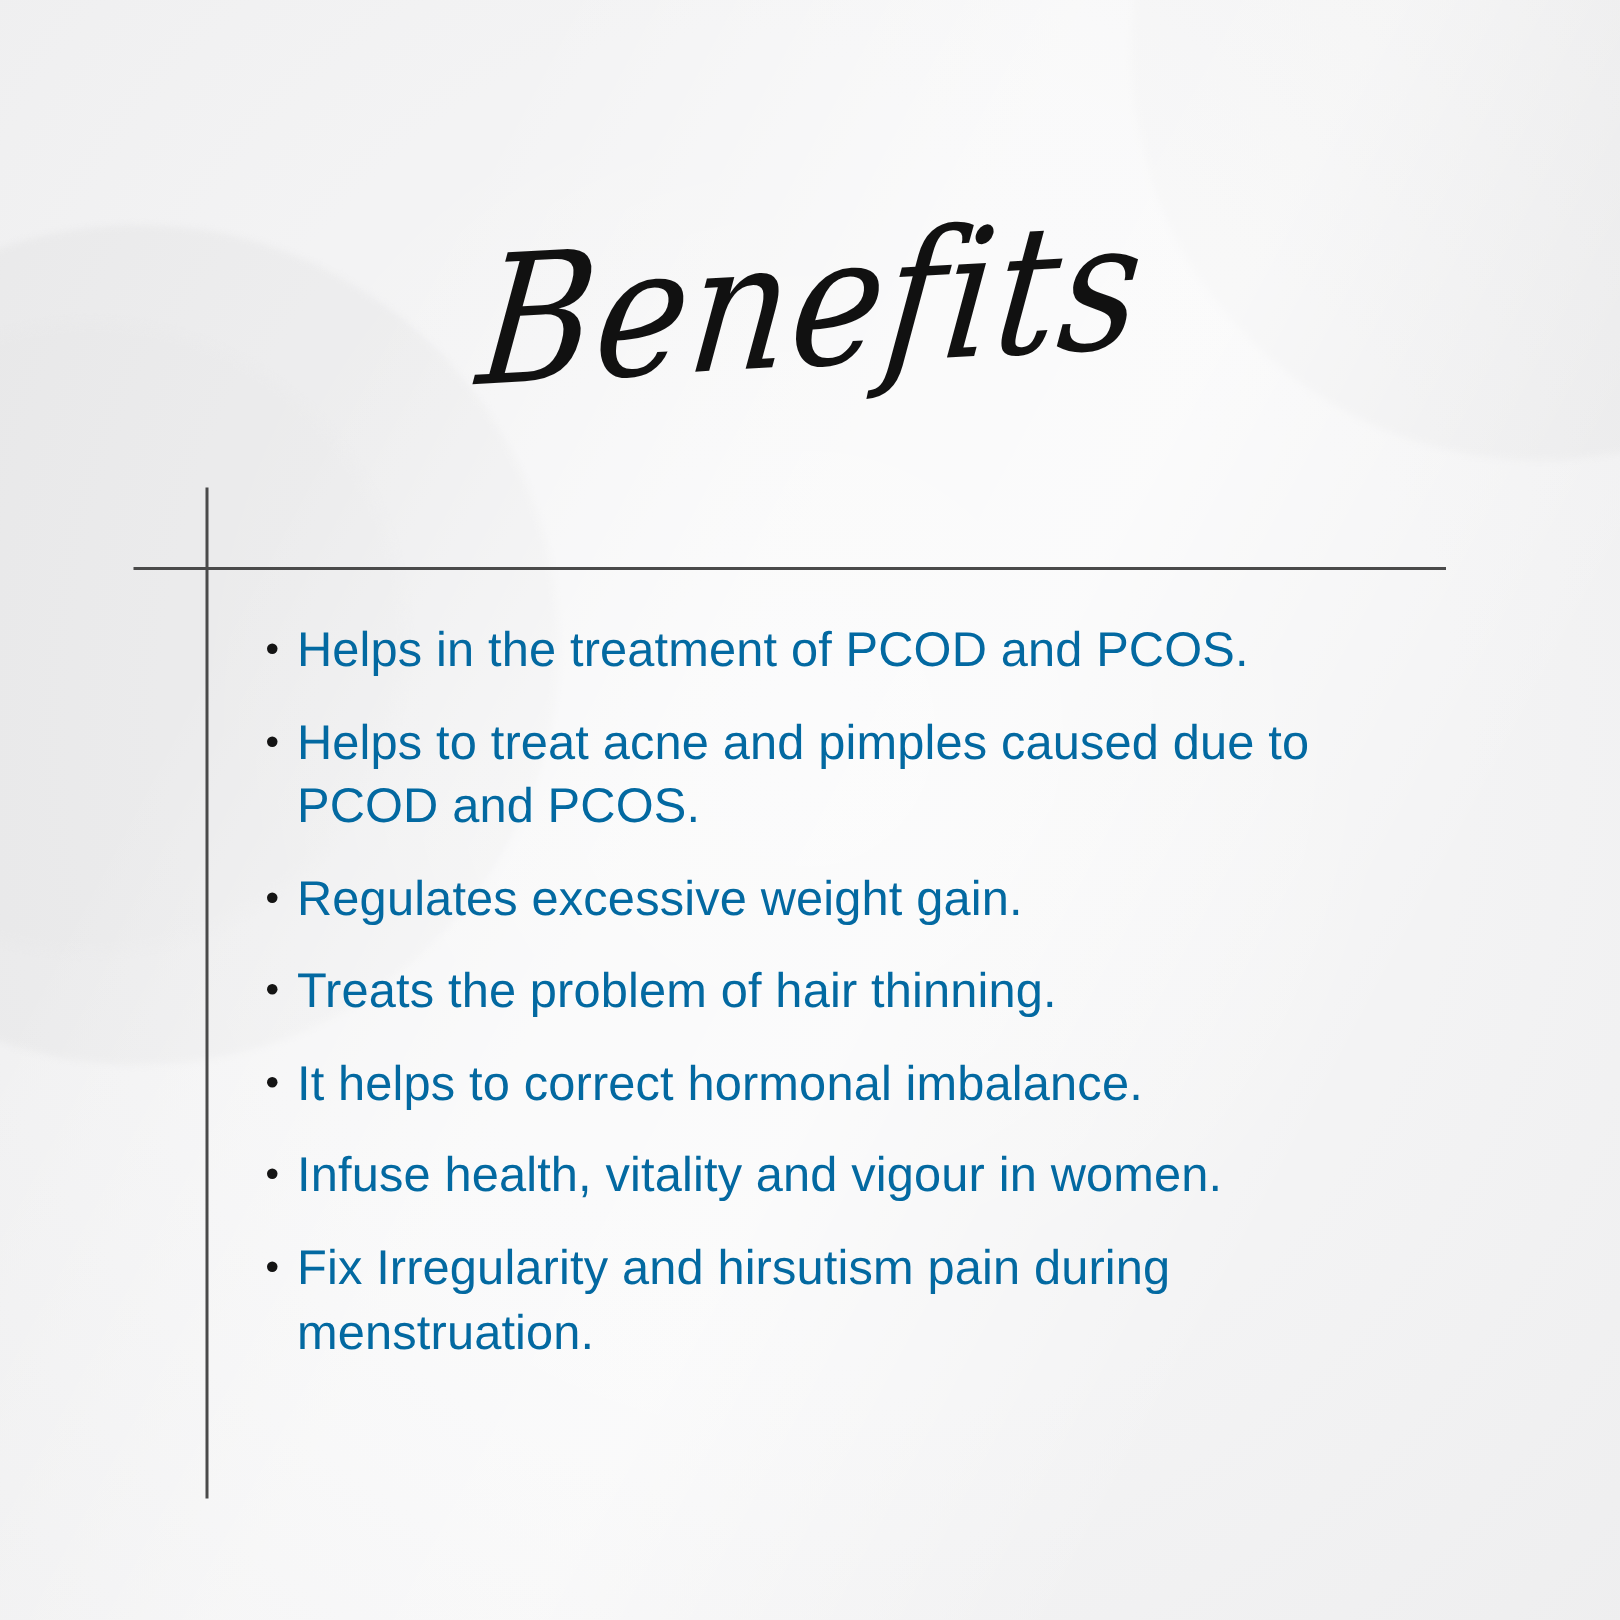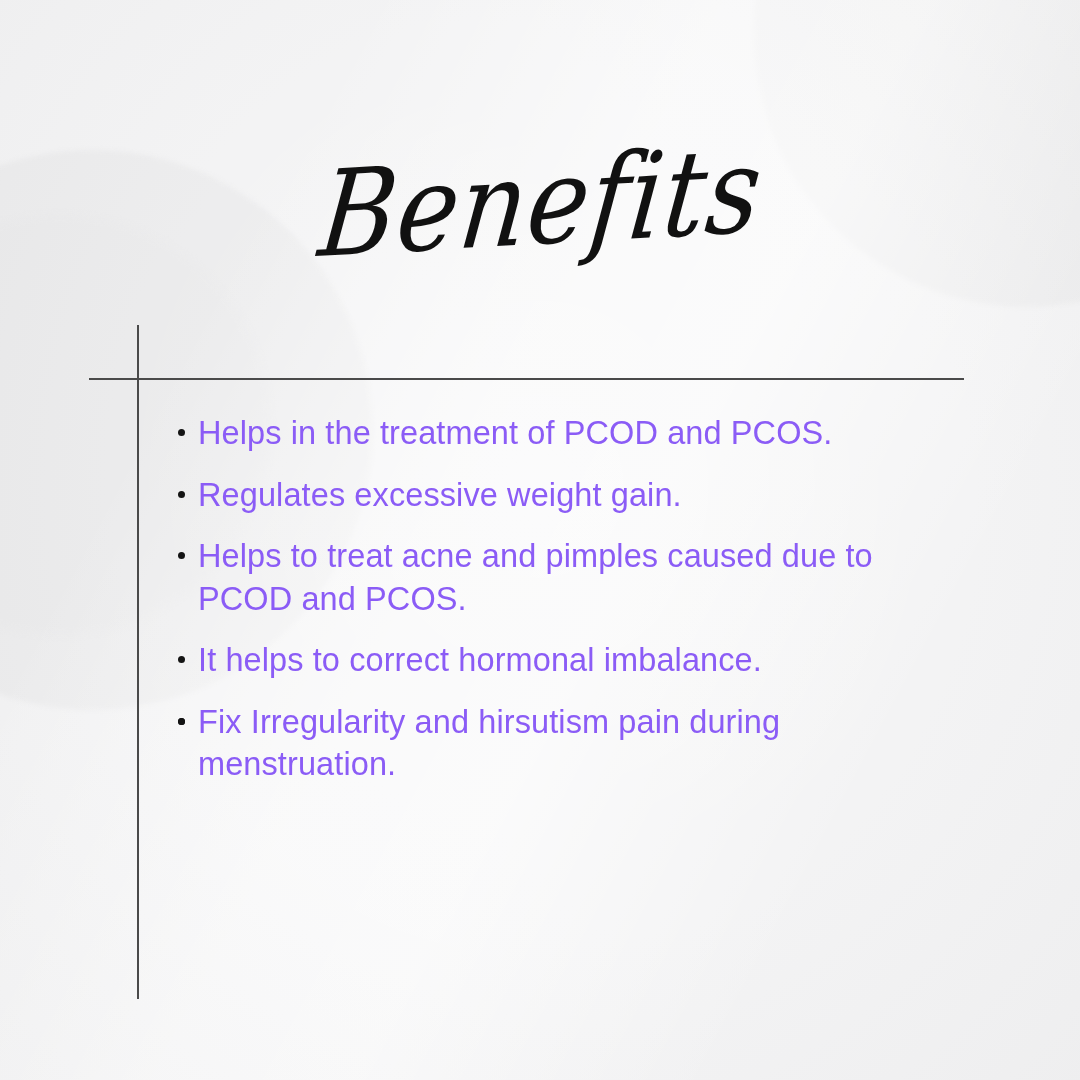--- a/index.html
+++ b/index.html
@@ -131,21 +131,21 @@
     padding: 0;
   }
 
   .item {
     position: relative;
     padding-left: 26px;
     margin: 0 0 19px 0;
     font-size: 32.5px;
     line-height: 1.31;
     letter-spacing: 0.1px;
-    color: #8b5cf6;
+    color: #0369a1;
     font-weight: 300;
   }
 
   .item:last-child {
     margin-bottom: 0;
   }
 
   .bullet {
     position: absolute;
     left: 6px;
@@ -174,20 +174,21 @@
 
   <div class="title-wrap">
     <span class="title">Benefits</span>
   </div>
 
   <div class="rule-v"></div>
   <div class="rule-h"></div>
 
   <ul class="list" id="benefits-list">
       <li class="item"><span class="bullet"></span><span>Helps in the treatment of PCOD and PCOS.</span></li>
+      <li class="item multiline"><span class="bullet"></span><span>Helps to treat acne and pimples caused due to PCOD and PCOS.</span></li>
       <li class="item"><span class="bullet"></span><span>Regulates excessive weight gain.</span></li>
-      <li class="item multiline"><span class="bullet"></span><span>Helps to treat acne and pimples caused due to PCOD and PCOS.</span></li>
+      <li class="item"><span class="bullet"></span><span>Treats the problem of hair thinning.</span></li>
       <li class="item"><span class="bullet"></span><span>It helps to correct hormonal imbalance.</span></li>
-      <li class="item"><span class="bullet"></span></li>
+      <li class="item"><span class="bullet"></span><span>Infuse health, vitality and vigour in women.</span></li>
       <li class="item multiline"><span class="bullet"></span><span>Fix Irregularity and hirsutism pain during menstruation.</span></li>
     </ul>
 
 </div>
 
 </body></html>

